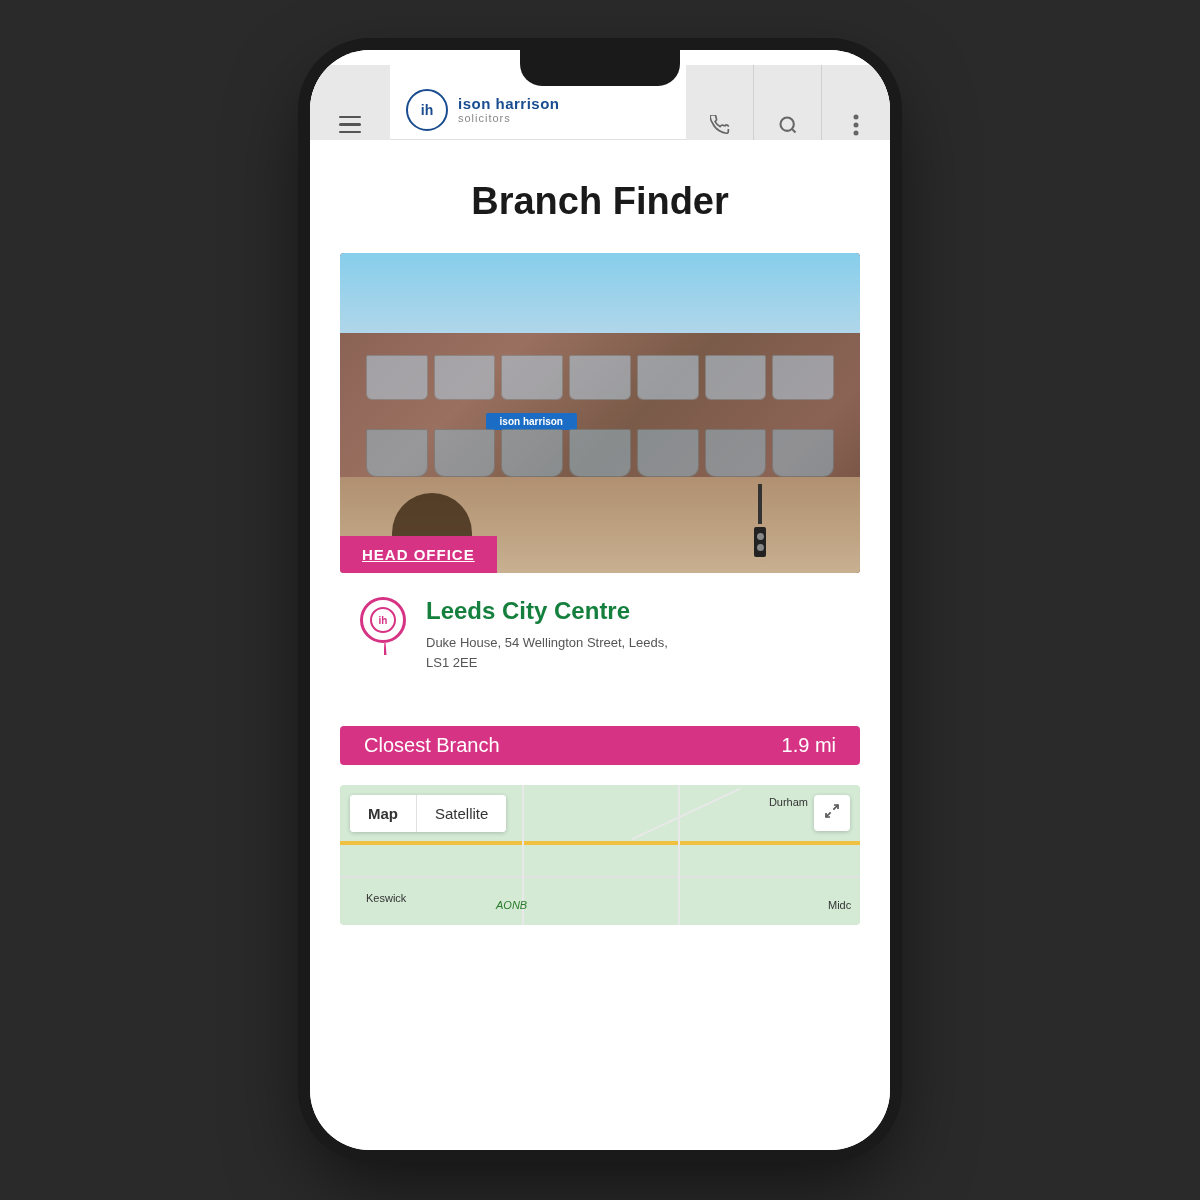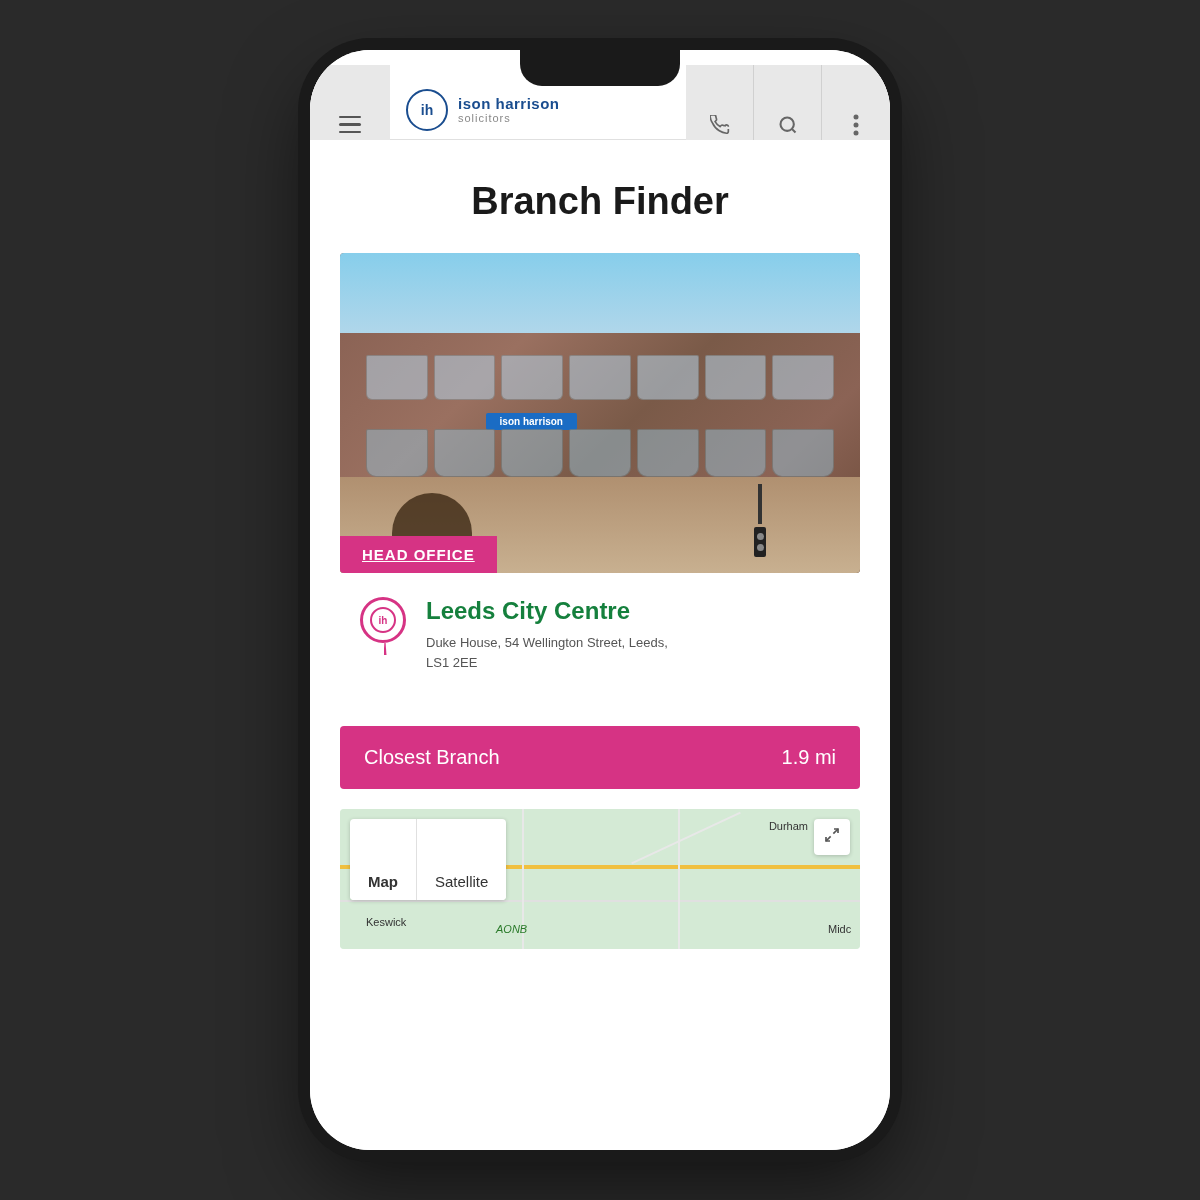--- a/index.html
+++ b/index.html
@@ -265,21 +265,21 @@
       text-decoration: underline;
       cursor: pointer;
       font-weight: 500;
     }
 
     
     .closest-branch-banner {
       margin: 10px 30px;
       background: #d63384;
       color: white;
-      padding: 20px 24px;
+      padding: 8px 24px;
       display: flex;
       justify-content: space-between;
       align-items: center;
       border-radius: 4px;
     }
 
     .closest-branch-label {
       font-size: 20px;
       font-weight: 400;
     }
@@ -343,21 +343,20 @@
       box-shadow: 0 1px 4px rgba(0,0,0,0.2);
     }
 
     .map-ctrl-btn {
       padding: 10px 18px;
       font-size: 15px;
       cursor: pointer;
       background: white;
       border: none;
       color: #333;
-      margin-top: 44px;
     }
 
     .map-ctrl-btn.active {
       font-weight: 700;
     }
 
     .map-ctrl-divider {
       width: 1px;
       background: #e0e0e0;
       align-self: stretch;

